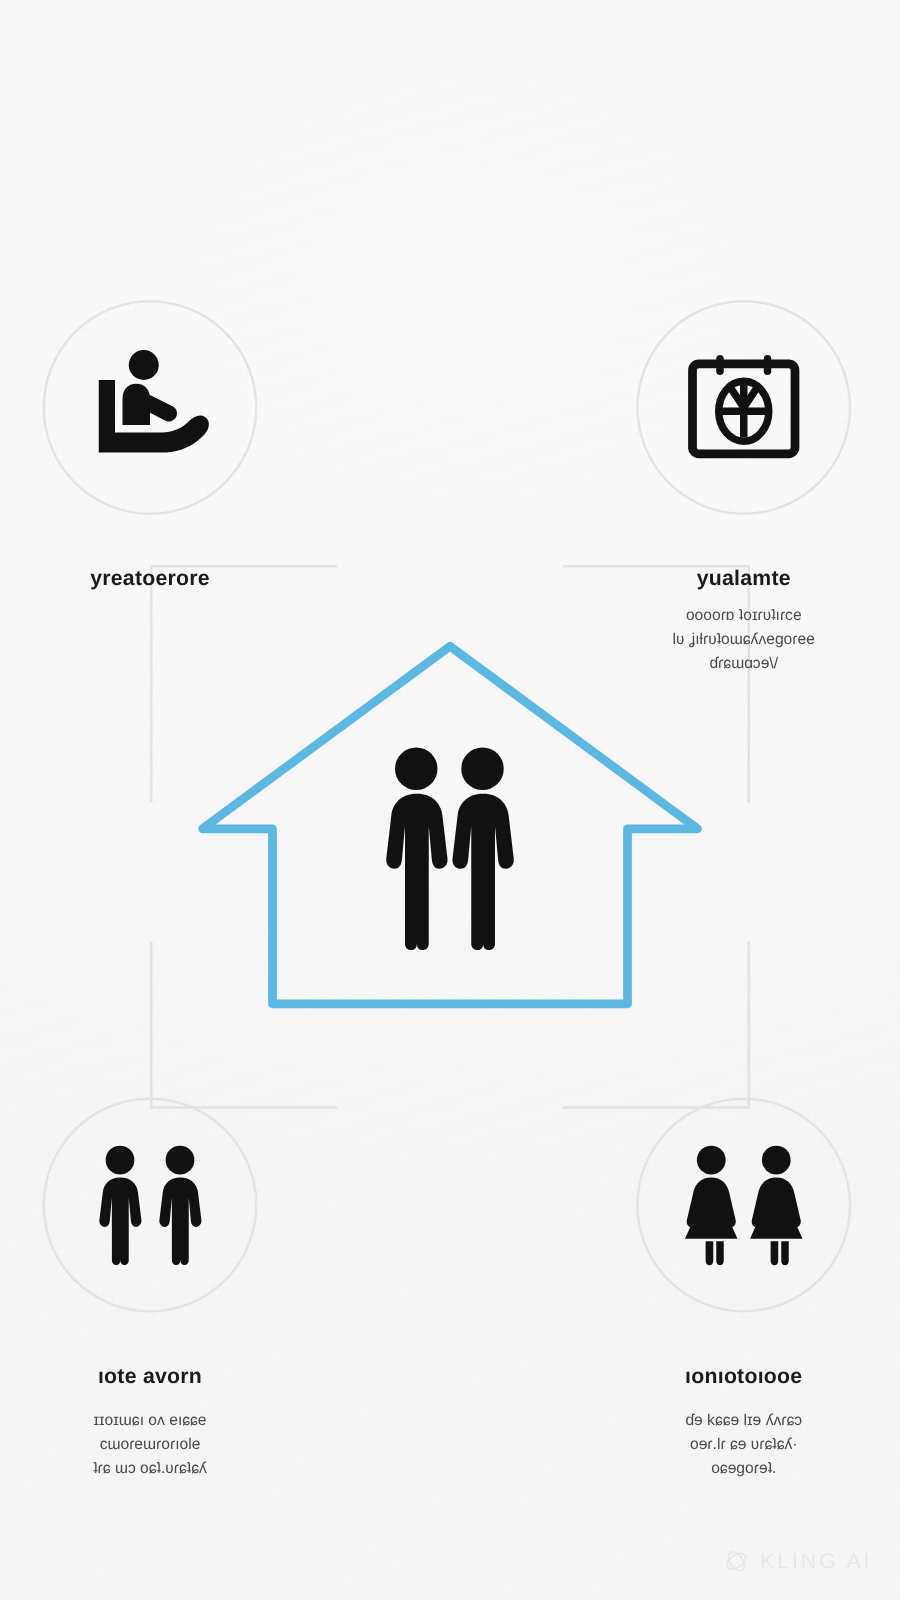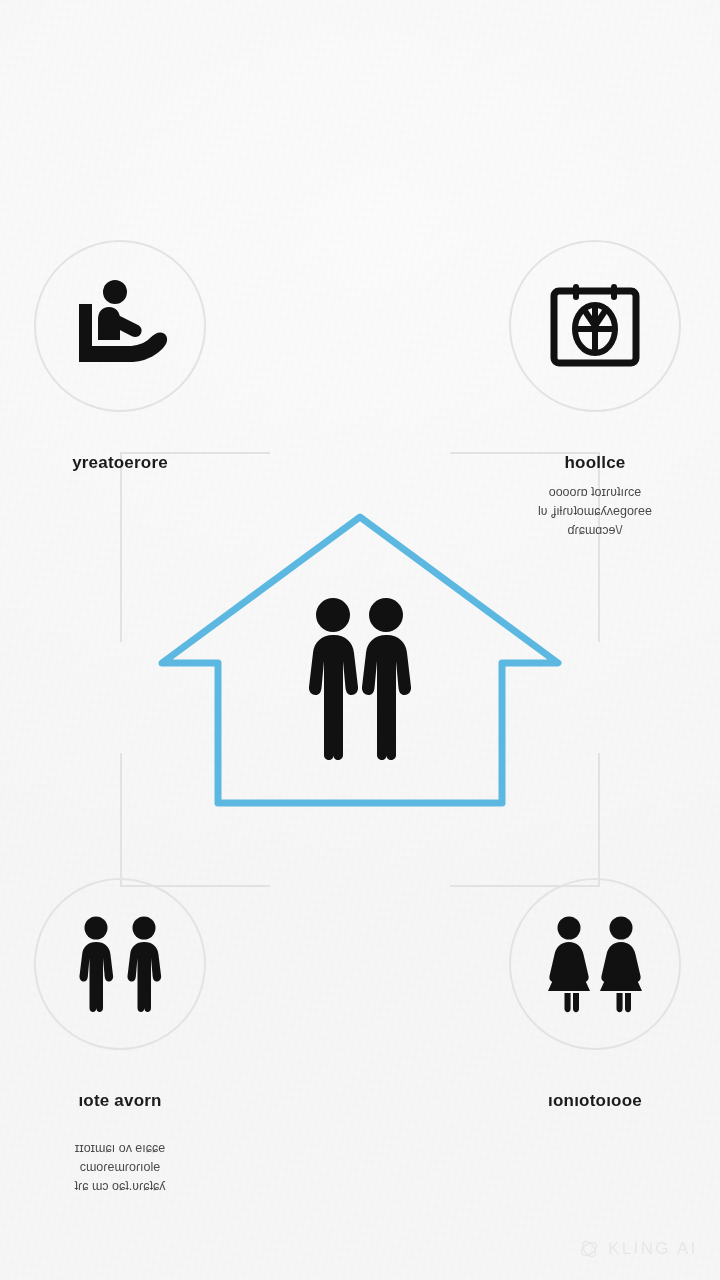--- a/index.html
+++ b/index.html
@@ -105,21 +105,21 @@
     font-size: 12.5px;
     color: #4a4a4a;
     text-align: center;
     line-height: 1.55;
     max-width: 210px;
   }
   .node-desc span { display: block; }
 
   
   #node-bl .node-title, #node-br .node-title { }
-  #node-bl .node-desc,  #node-br .node-desc  { margin-top: 28px; }
+  #node-bl .node-desc,  #node-br .node-desc  { margin-top: 16px; }
 
   
   #watermark {
     position: absolute;
     right: 22px;
     bottom: 20px;
     display: flex;
     align-items: center;
     gap: 8px;
     opacity: .40;
@@ -195,21 +195,21 @@
           <rect x="63" y="2" width="6" height="16" rx="3"></rect>
         </g>
         <g fill="none" stroke="#111111" stroke-width="6">
           <ellipse cx="47" cy="47" rx="20" ry="24"></ellipse>
           <line x1="47" y1="26" x2="47" y2="68"></line>
           <line x1="27" y1="47" x2="67" y2="47"></line>
           <path d="M 37 29 L 47 44 L 57 29"></path>
         </g>
       </svg>
     </div>
-    <div class="node-title">hoollce</div>
+    <div class="node-title">yualamte</div>
     <div class="node-desc">
       <span>ooooɾɒ ʇoɪɾʋʇıɾce</span>
       <span>lʋ ʝıƚɾʋʇoɯɕʎʌeɡoɾee</span>
       <span>ɗɾɕɯɑɔɘ\/</span>
     </div>
   </div>
 
   <div class="node" id="node-bl">
     <div class="node-circle">
       <svg width="104" height="98" viewBox="0 0 104 98" xmlns="http://www.w3.org/2000/svg">
@@ -262,20 +262,25 @@
                    L 93.2 62 C 93.8 65 95.2 66.8 97.6 66.8 C 100 66.8 102.2 64.6 101.5 61
                    L 96.5 39.5 C 95 32 90 27 82 27 Z"></path>
           <path d="M 77.5 78 L 77.5 93.5 C 77.5 96 79 97.2 80.6 97.2 C 82.2 97.2 83.6 96 83.6 93.5
                    L 83.6 78 Z"></path>
           <path d="M 86 78 L 86 93.5 C 86 96 87.4 97.2 89 97.2 C 90.6 97.2 92 96 92 93.5
                    L 92 78 Z"></path>
         </g>
       </svg>
     </div>
     <div class="node-title">ıonıotoıooe</div>
+    <div class="node-desc">
+      <span>ɗɘ kɕɕɘ lɪɘ ʎʌɾɕɔ</span>
+      <span>oɘɾ.lɾ ɕɘ ʋɾɕʇɕʎ·</span>
+      <span>oɕɘɡoɾɘʇ.</span>
+    </div>
   </div>
 
   <div id="watermark">
     <svg width="22" height="22" viewBox="0 0 22 22" xmlns="http://www.w3.org/2000/svg">
       <g fill="none" stroke="#d2d2d2" stroke-width="1.3">
         <ellipse cx="11" cy="11" rx="8.5" ry="5" transform="rotate(-35 11 11)"></ellipse>
         <ellipse cx="11" cy="11" rx="5" ry="8.5" transform="rotate(-35 11 11)"></ellipse>
       </g>
     </svg>
     <div class="wm-text">KLING AI</div>

